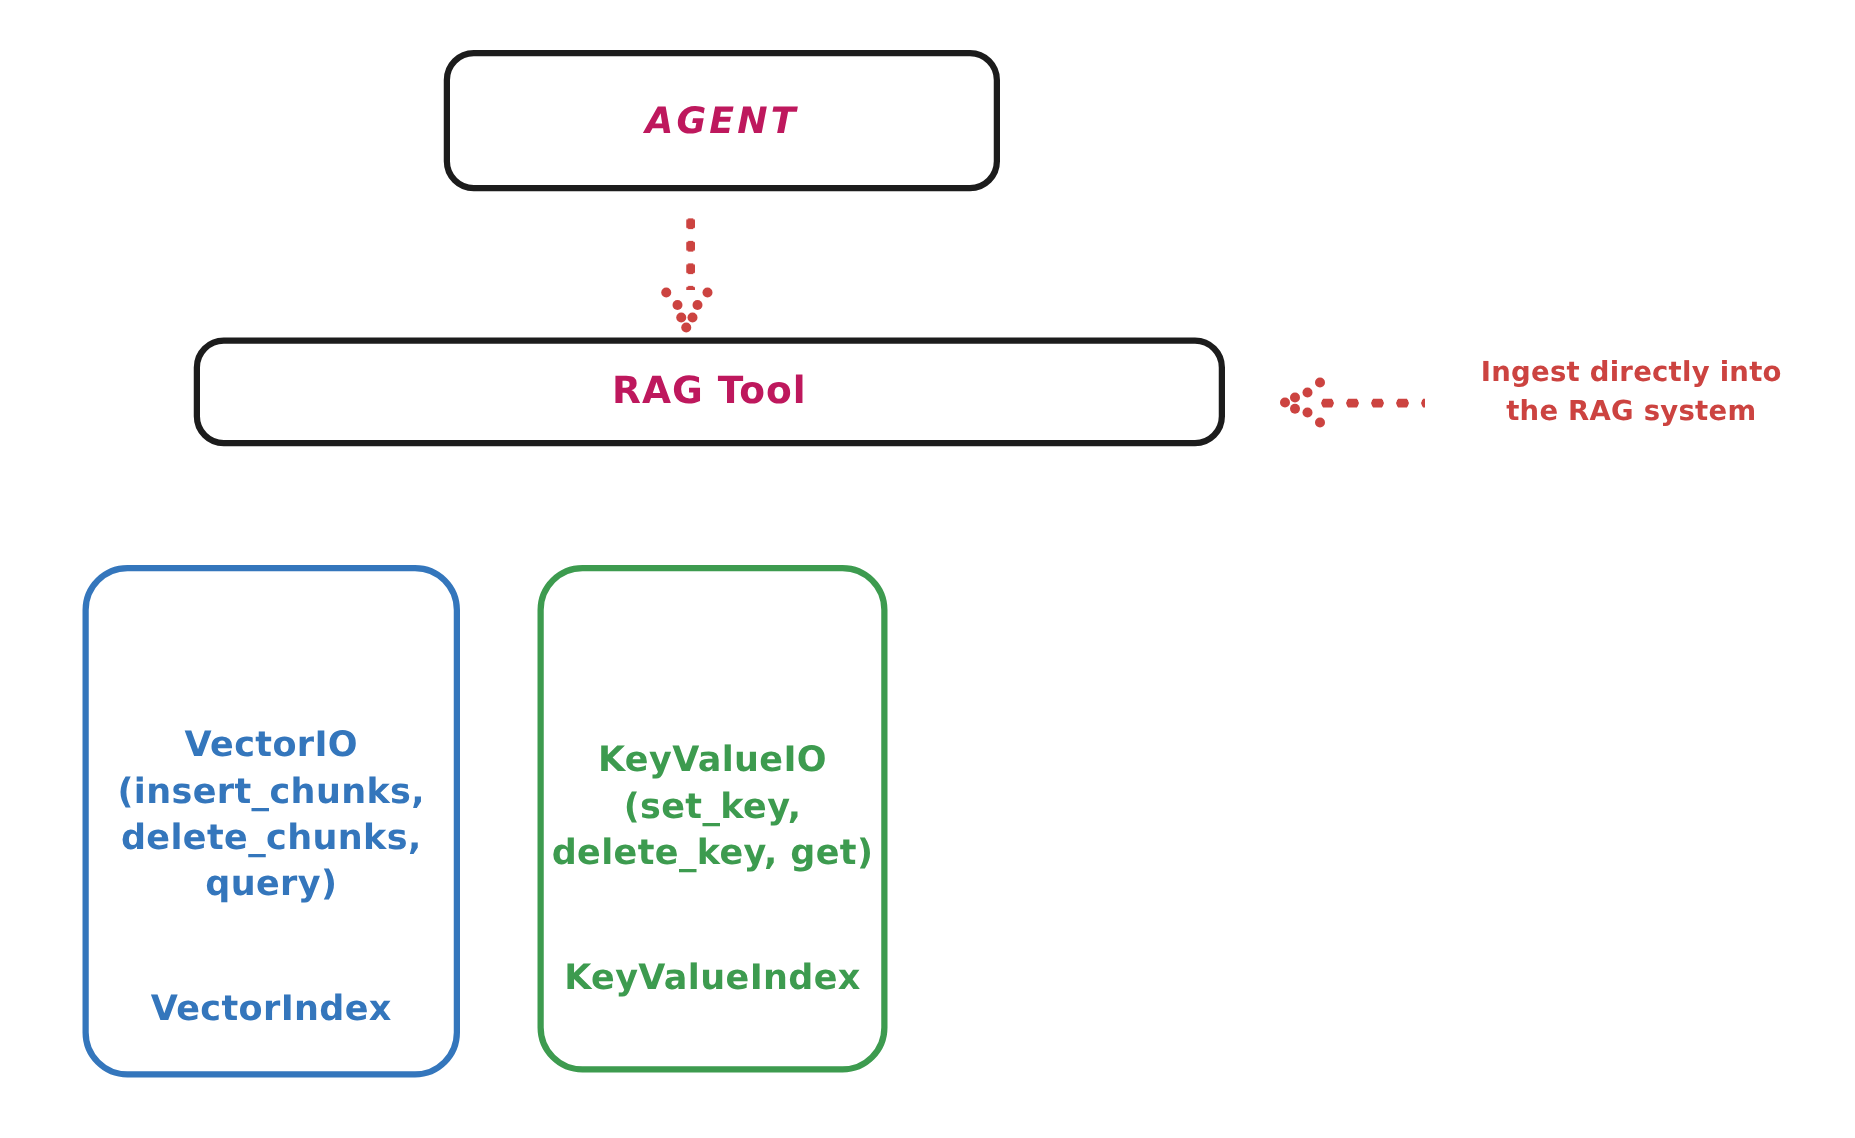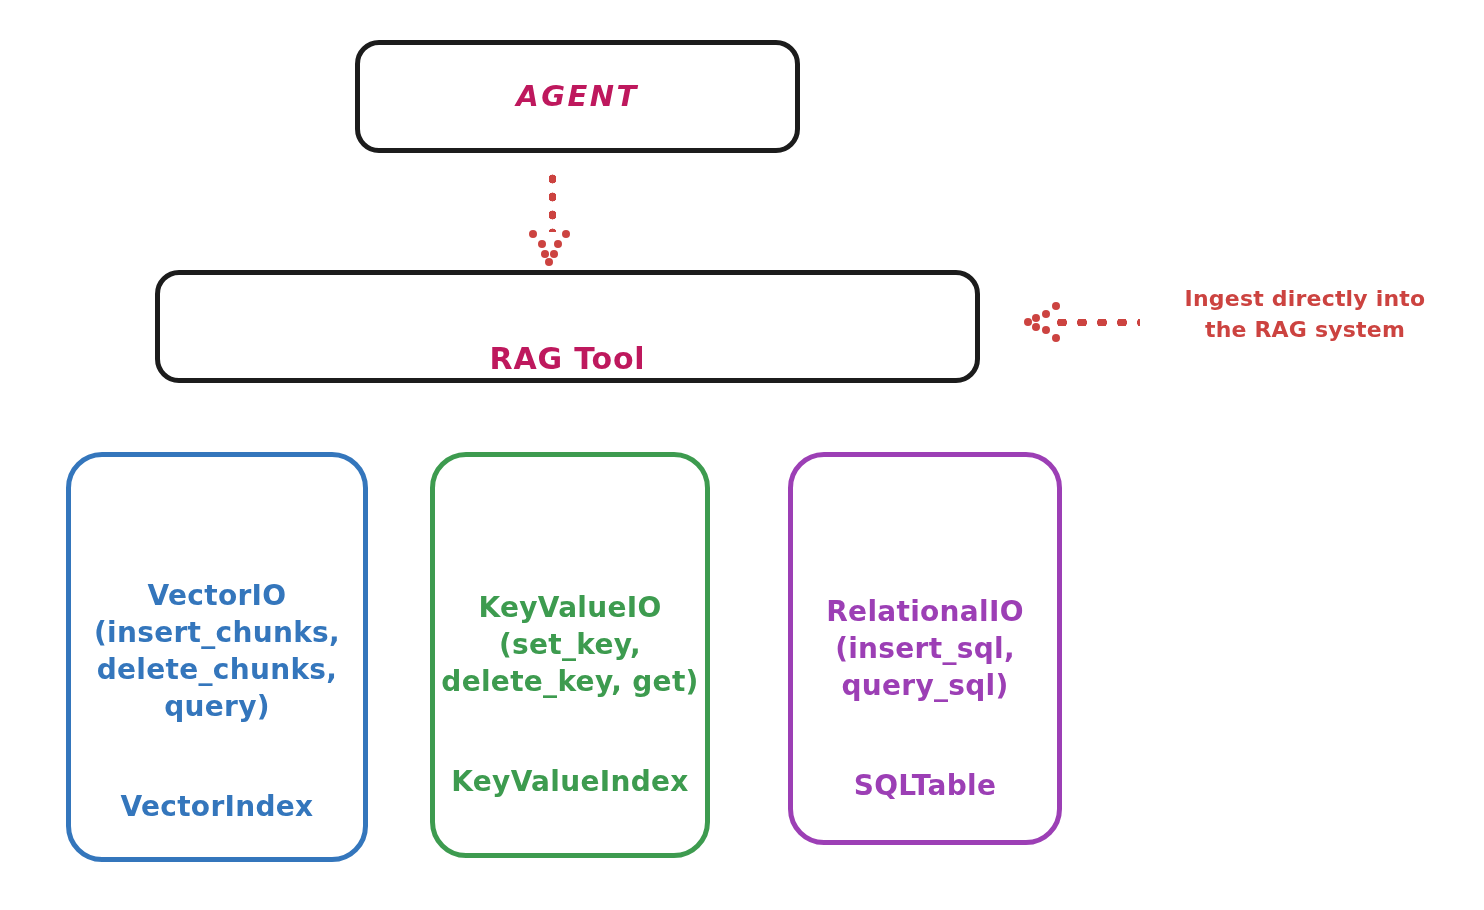--- a/index.html
+++ b/index.html
@@ -133,21 +133,21 @@
       <span style="left:0px;  top:2px;"></span>
       <span style="left:9px;  top:12px;"></span>
       <span style="left:33px; top:2px;"></span>
       <span style="left:25px; top:12px;"></span>
       <span style="left:12px; top:22px;"></span>
       <span style="left:21px; top:22px;"></span>
       <span style="left:16px; top:30px;"></span>
     </div>
   </div>
 
-  <div class="node box-dark" id="node-rag-tool" style="left:155px; top:270px; width:825px; height:113px;align-items:flex-end;">
+  <div class="node box-dark" id="node-rag-tool" style="left:155px; top:270px; width:825px; height:87px;">
     <span class="node-label">RAG Tool</span>
   </div>
 
   <div>
     <div class="dotted-h" style="left:1052px; top:319px; width:88px;"></div>
     <div class="arrowhead" style="left:1026px; top:302px; width:44px; height:42px;">
       <span style="left:26px; top:0px;"></span>
       <span style="left:16px; top:8px;"></span>
       <span style="left:26px; top:32px;"></span>
       <span style="left:16px; top:24px;"></span>
@@ -174,23 +174,14 @@
     <div class="node-label">
       <span>VectorIO
 (insert_chunks,
 delete_chunks,
 query)</span>
       <span class="spacer-line"></span>
       <span>VectorIndex</span>
     </div>
   </div>
 
-  <div class="node box-color" id="node-relational-io" style="left:788px; top:452px; width:274px; height:393px;">
-    <div class="node-label">
-      <span>RelationalIO
-(insert_sql,
-query_sql)</span>
-      <span class="spacer-line"></span>
-      <span>SQLTable</span>
-    </div>
-  </div>
 
 </div>
 
 </body></html>

